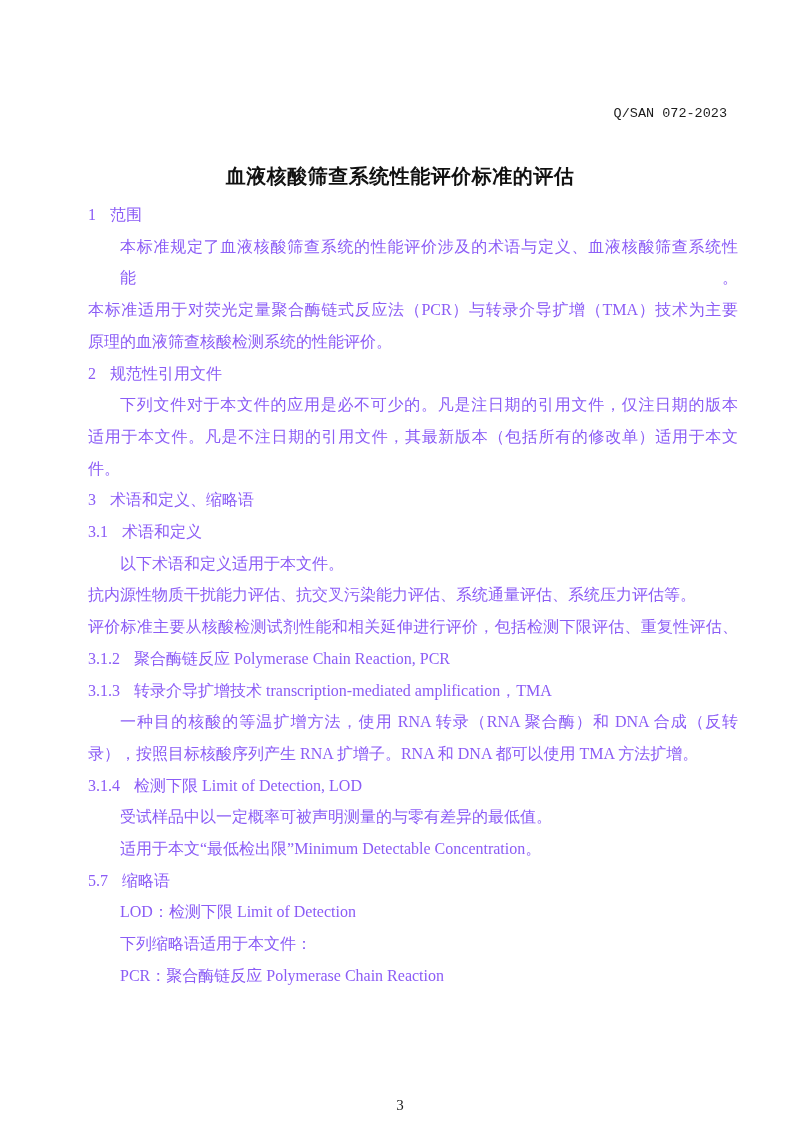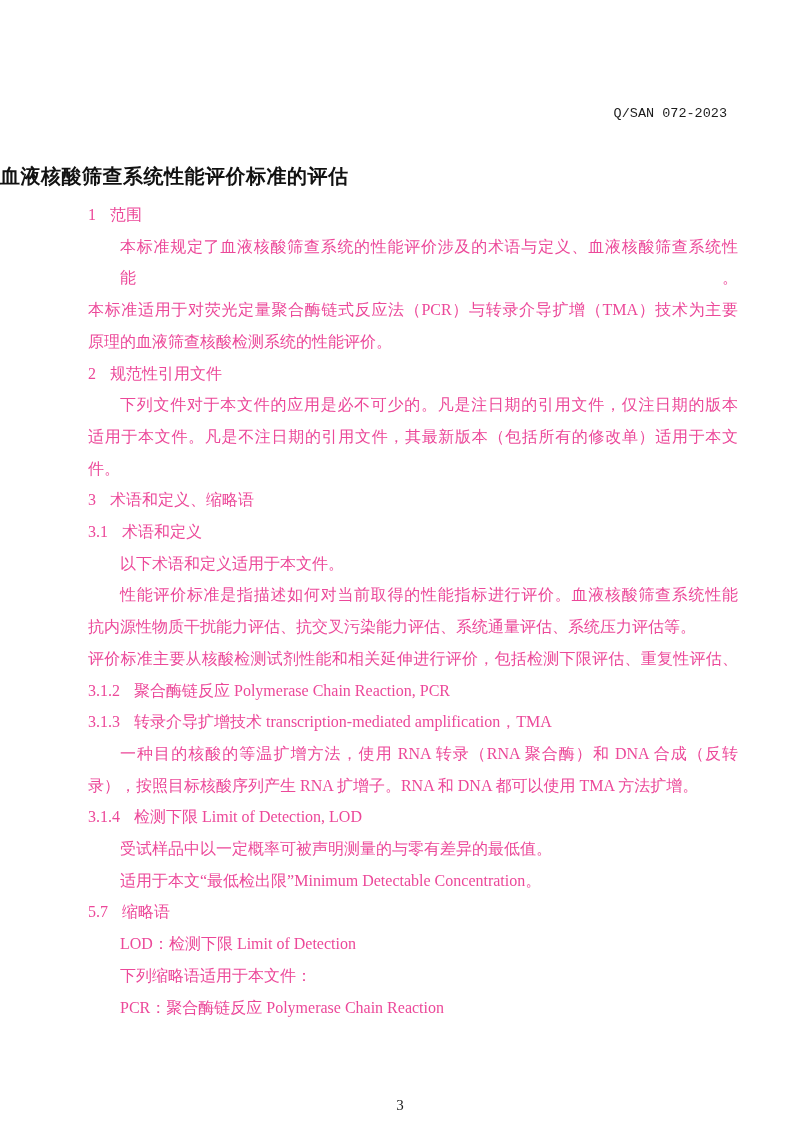--- a/index.html
+++ b/index.html
@@ -26,34 +26,34 @@
     letter-spacing: 0px;
     color: #1c1c1c;
     white-space: nowrap;
     margin-top: 14px;
   }
   .doc-title {
     position: absolute;
     top: 161px;
     left: 0;
     width: 800px;
-    text-align: left;
+    text-align: center;
     font-size: 20px;
     font-weight: 700;
     letter-spacing: 0.5px;
     line-height: 30px;
     color: #111;
   }
   .content {
     position: absolute;
     top: 199px;
     left: 88px;
     width: 650px;
     font-size: 16px;
-    color: #ec4899;
+    color: #8b5cf6;
   }
   .line {
     line-height: 31.7px;
     text-align: justify;
   }
   .line.mid {
     text-align-last: justify;
   }
   .line.first {
     padding-left: 32px; 
@@ -90,21 +90,20 @@
       <div class="line first mid">本标准规定了血液核酸筛查系统的性能评价涉及的术语与定义、血液核酸筛查系统性能。</div>
       <div class="line mid">本标准适用于对荧光定量聚合酶链式反应法（PCR）与转录介导扩增（TMA）技术为主要</div>
       <div class="line">原理的血液筛查核酸检测系统的性能评价。</div>
       <div class="line heading"><span class="sec-num">2</span><span>规范性引用文件</span></div>
       <div class="line first mid">下列文件对于本文件的应用是必不可少的。凡是注日期的引用文件，仅注日期的版本</div>
       <div class="line mid">适用于本文件。凡是不注日期的引用文件，其最新版本（包括所有的修改单）适用于本文</div>
       <div class="line">件。</div>
       <div class="line heading"><span class="sec-num">3</span><span>术语和定义、缩略语</span></div>
       <div class="line heading"><span class="sec-num">3.1</span><span>术语和定义</span></div>
       <div class="line first">以下术语和定义适用于本文件。</div>
-      <div class="line first mid">性能评价标准是指描述如何对当前取得的性能指标进行评价。血液核酸筛查系统性能</div>
       <div class="line">抗内源性物质干扰能力评估、抗交叉污染能力评估、系统通量评估、系统压力评估等。</div>
       <div class="line mid">评价标准主要从核酸检测试剂性能和相关延伸进行评价，包括检测下限评估、重复性评估、</div>
       <div class="line heading"><span class="sec-num">3.1.2</span><span>聚合酶链反应 Polymerase Chain Reaction, PCR</span></div>
       <div class="line heading"><span class="sec-num">3.1.3</span><span>转录介导扩增技术 transcription-mediated amplification，TMA</span></div>
       <div class="line first mid">一种目的核酸的等温扩增方法，使用 RNA 转录（RNA 聚合酶）和 DNA 合成（反转</div>
       <div class="line">录），按照目标核酸序列产生 RNA 扩增子。RNA 和 DNA 都可以使用 TMA 方法扩增。</div>
       <div class="line heading"><span class="sec-num">3.1.4</span><span>检测下限 Limit of Detection, LOD</span></div>
       <div class="line first">受试样品中以一定概率可被声明测量的与零有差异的最低值。</div>
       <div class="line first">适用于本文“最低检出限”Minimum Detectable Concentration。</div>
       <div class="line heading"><span class="sec-num">5.7</span><span>缩略语</span></div>

